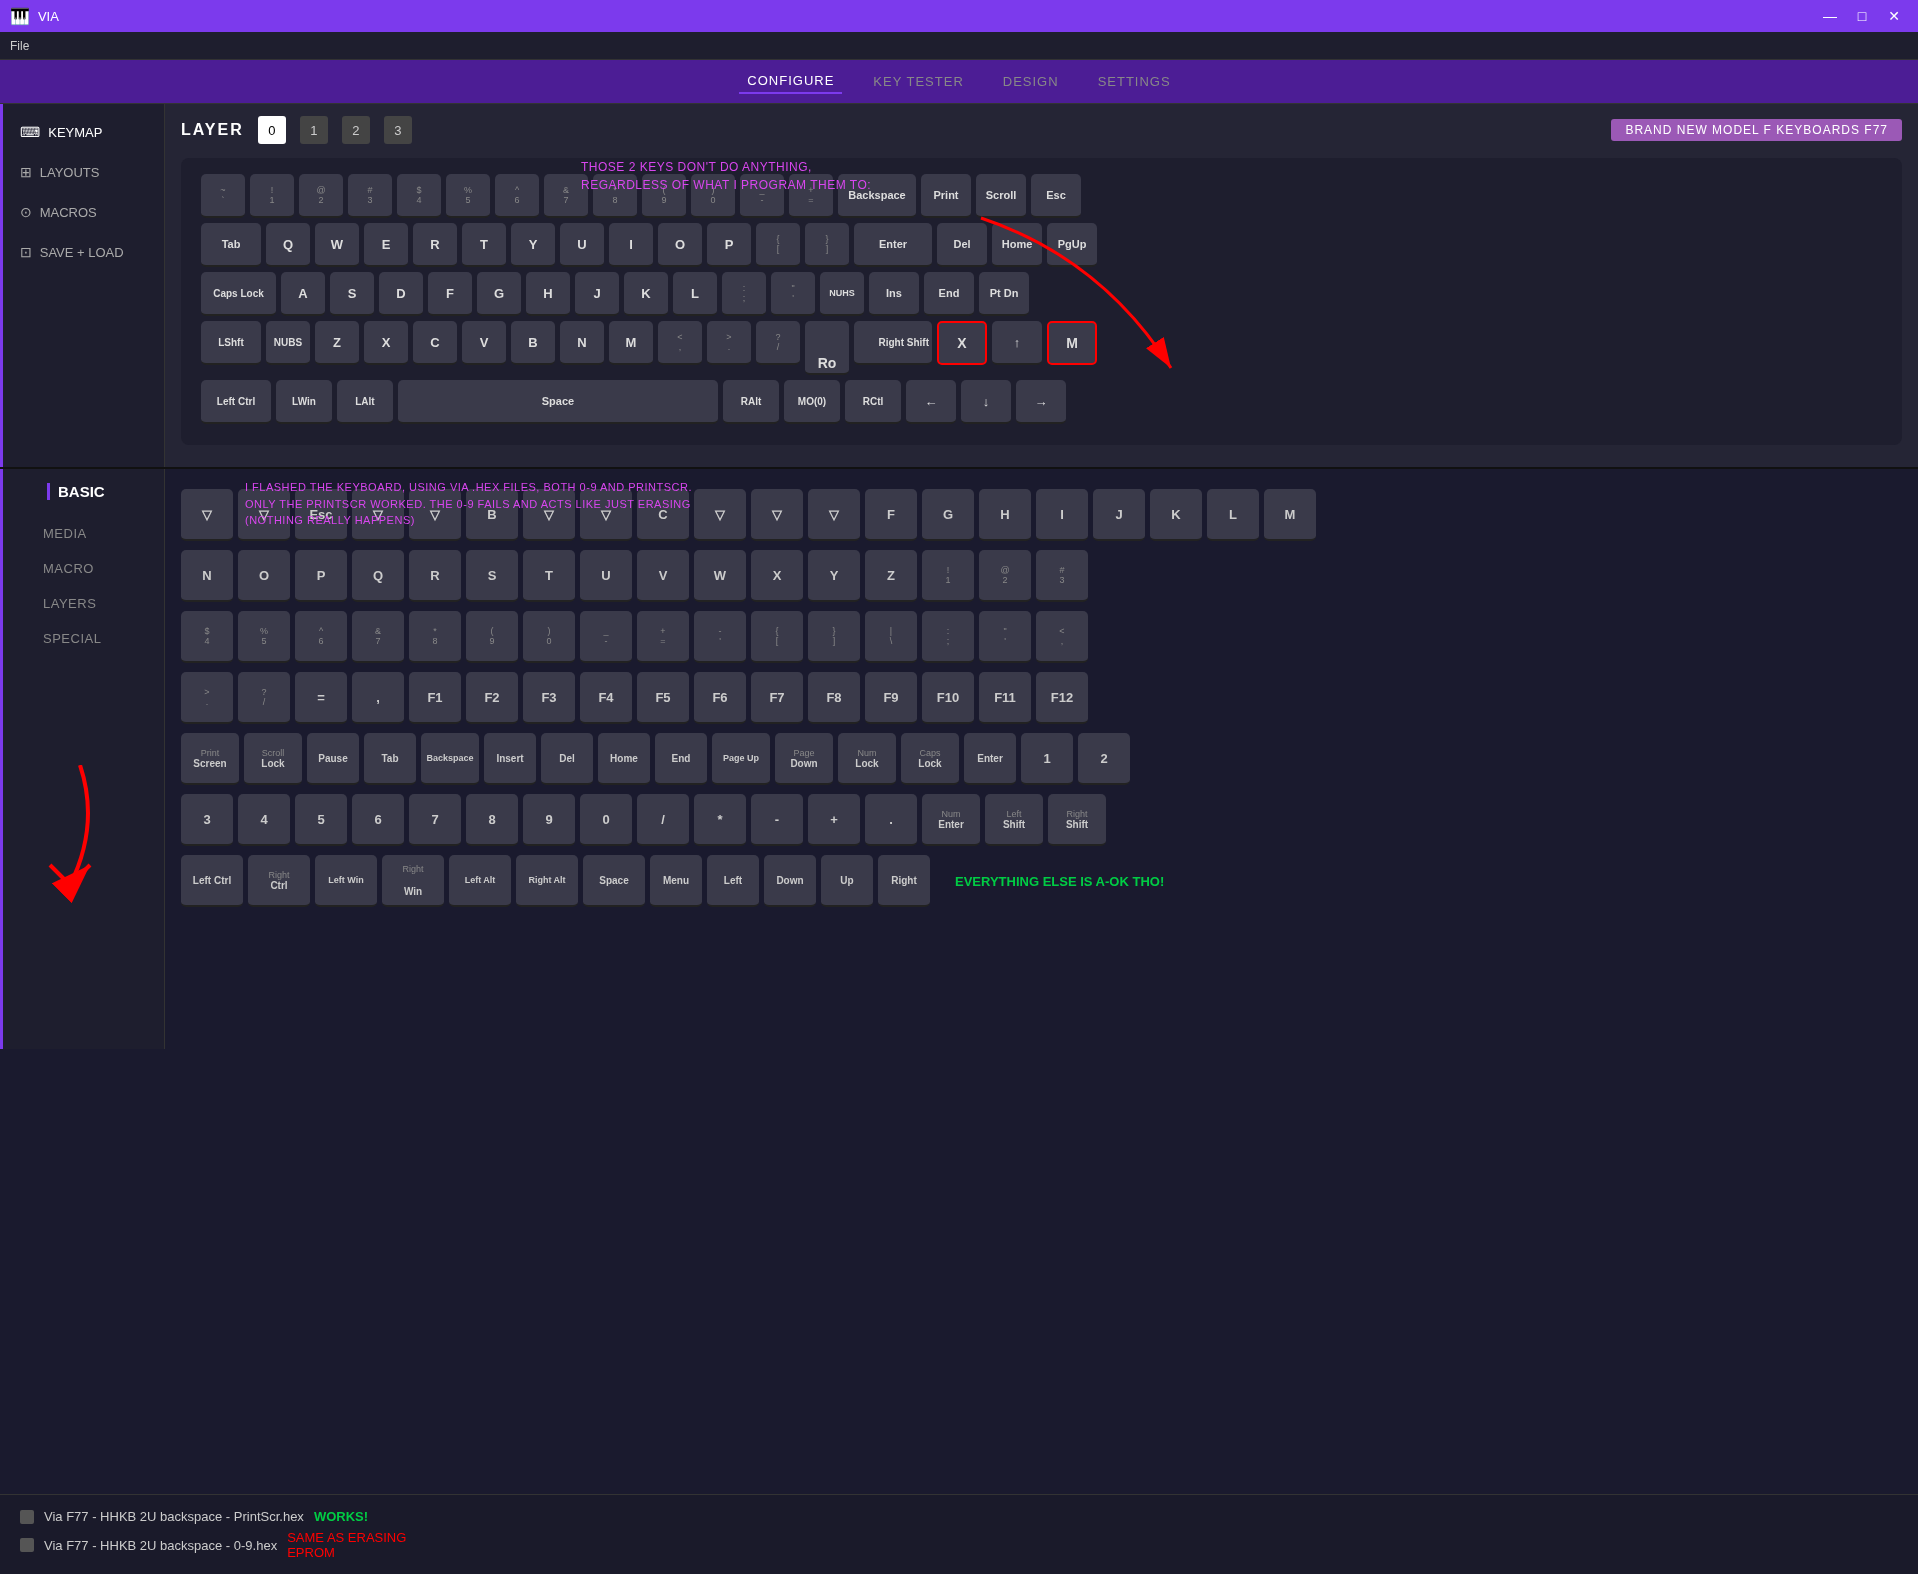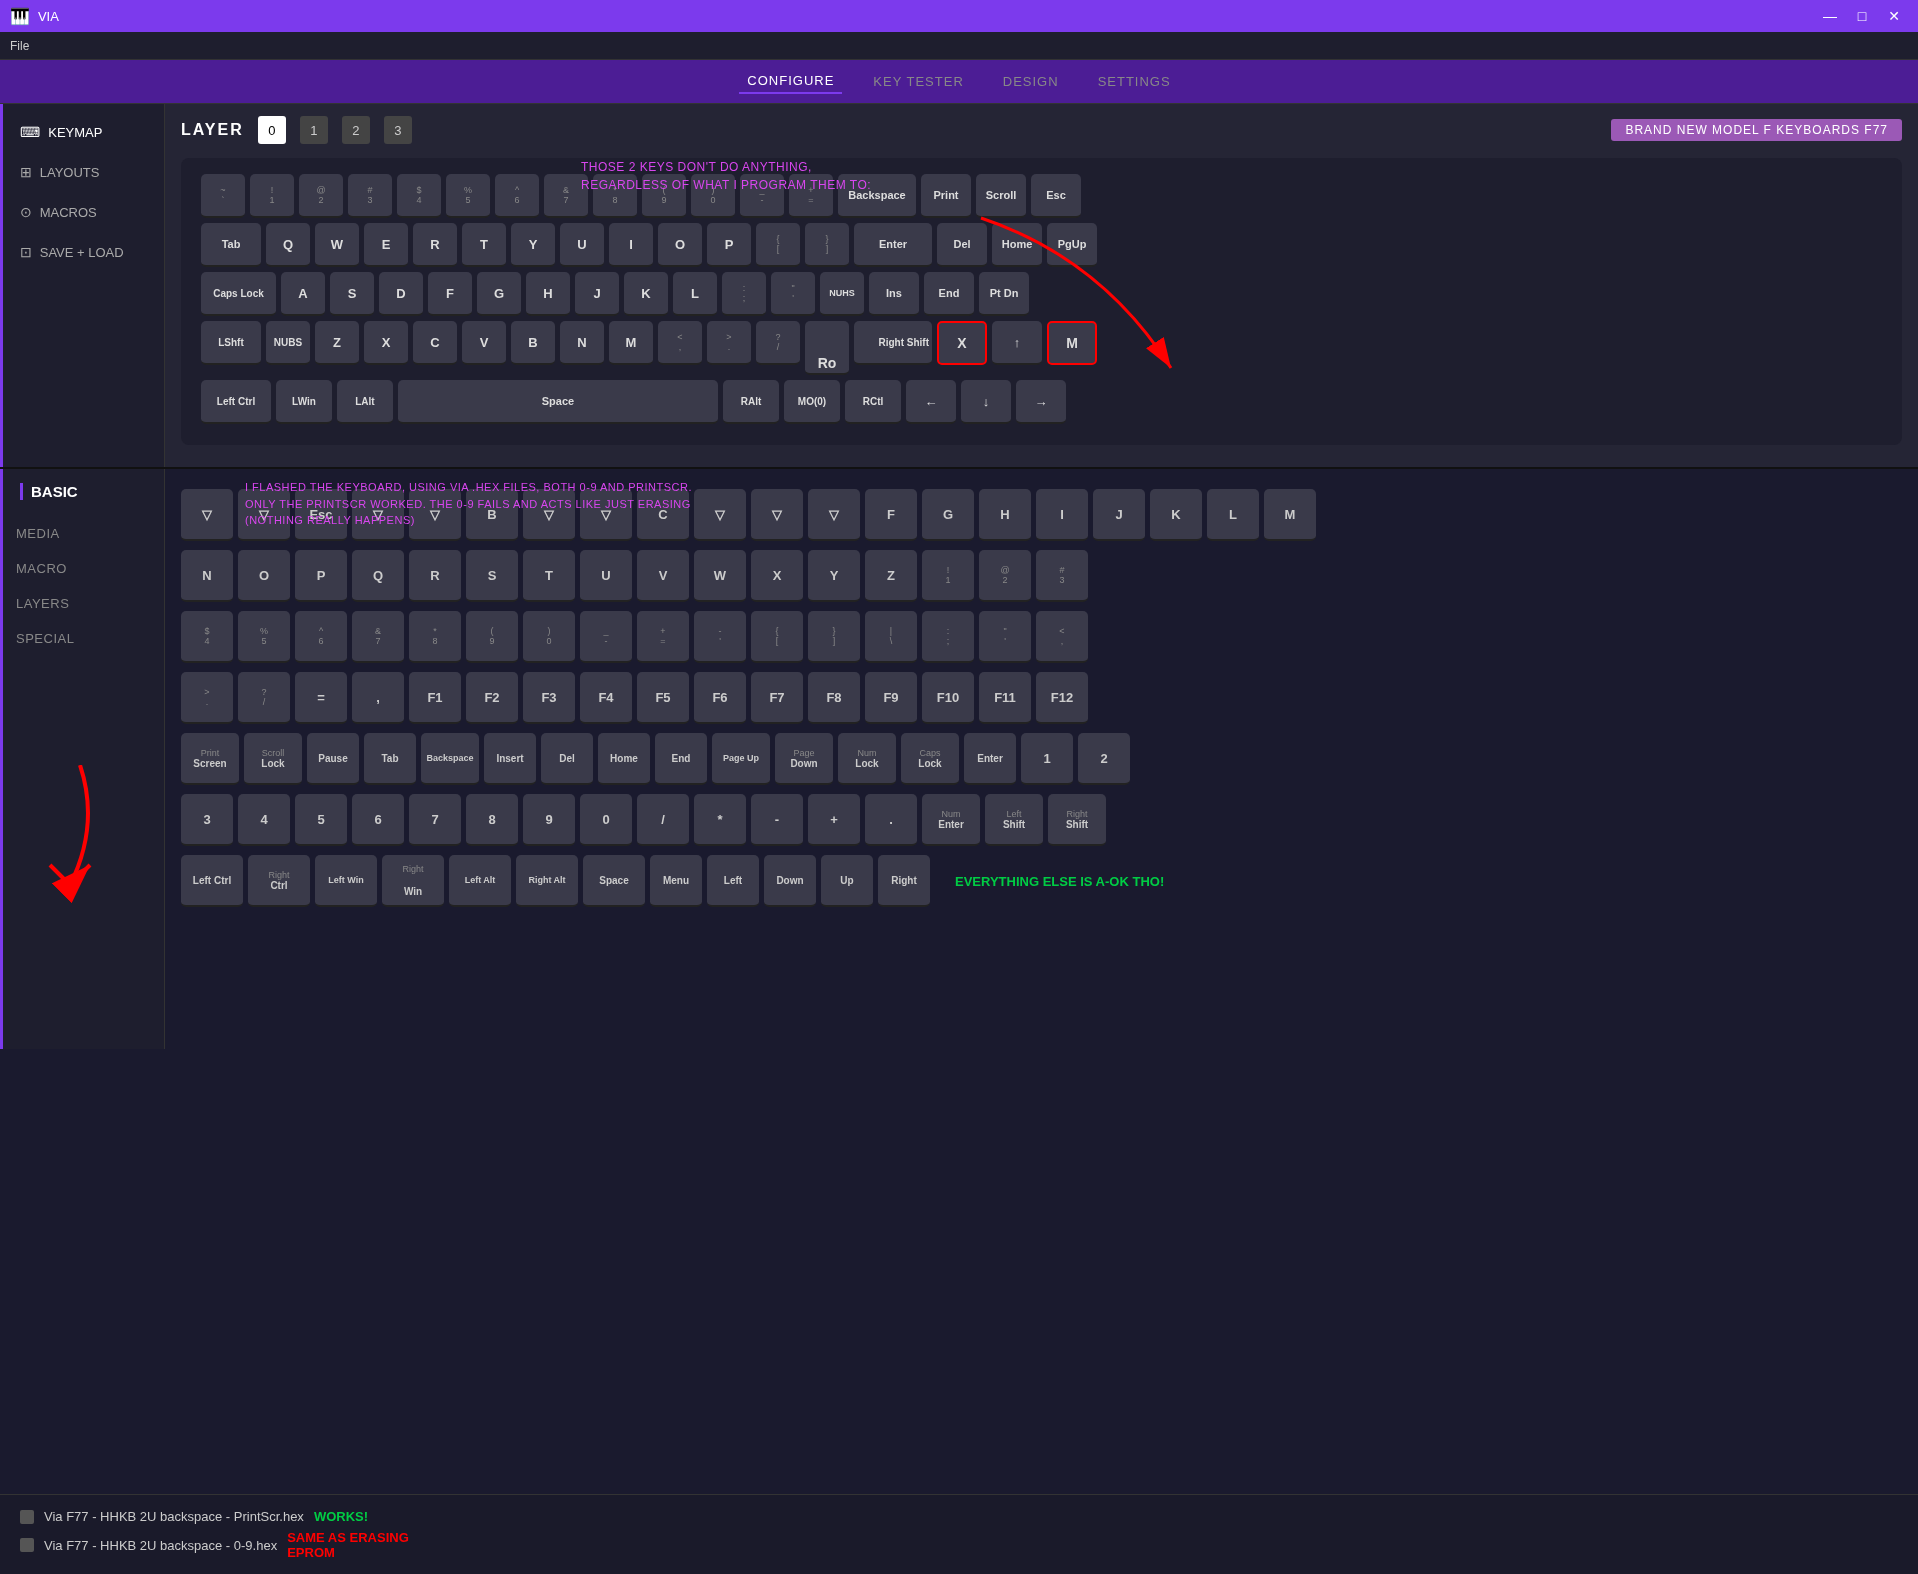--- a/index.html
+++ b/index.html
@@ -160,21 +160,21 @@
       width: 100%;
     }
     .status-row {
       display: flex; align-items: center; gap: 10px; font-size: 13px;
     }
     .status-checkbox {
       width: 14px; height: 14px; background: #555; border-radius: 2px;
     }
     .status-text { color: #ccc; }
     .works-text { color: #00cc44; font-weight: bold; font-size: 13px; text-transform: uppercase; }
-    .erasing-text { color: red; font-weight: bold; font-size: 13px; text-transform: uppercase; }
+    .erasing-text { color: red; font-weight: normal; font-size: 13px; text-transform: uppercase; }
     
     .section-label {
       color: #fff; font-size: 15px; font-weight: bold;
       border-left: 3px solid #7c3aed;
       padding-left: 8px;
       margin-bottom: 8px;
     }
     .basic-sidebar-item {
       padding: 10px 16px;
       font-size: 13px;
@@ -185,20 +185,21 @@
     }
     
     #bottom-panel {
       display: flex;
       height: auto;
     }
     #bottom-sidebar {
       width: 165px;
       background: #1e1e2e;
       border-right: 1px solid #333;
+      padding-left: 27px;
     }
     #bottom-content {
       flex: 1;
       padding: 10px 16px;
     }
     .full-layout {
       display: flex;
       flex-direction: column;
     }
     #top-panel {

